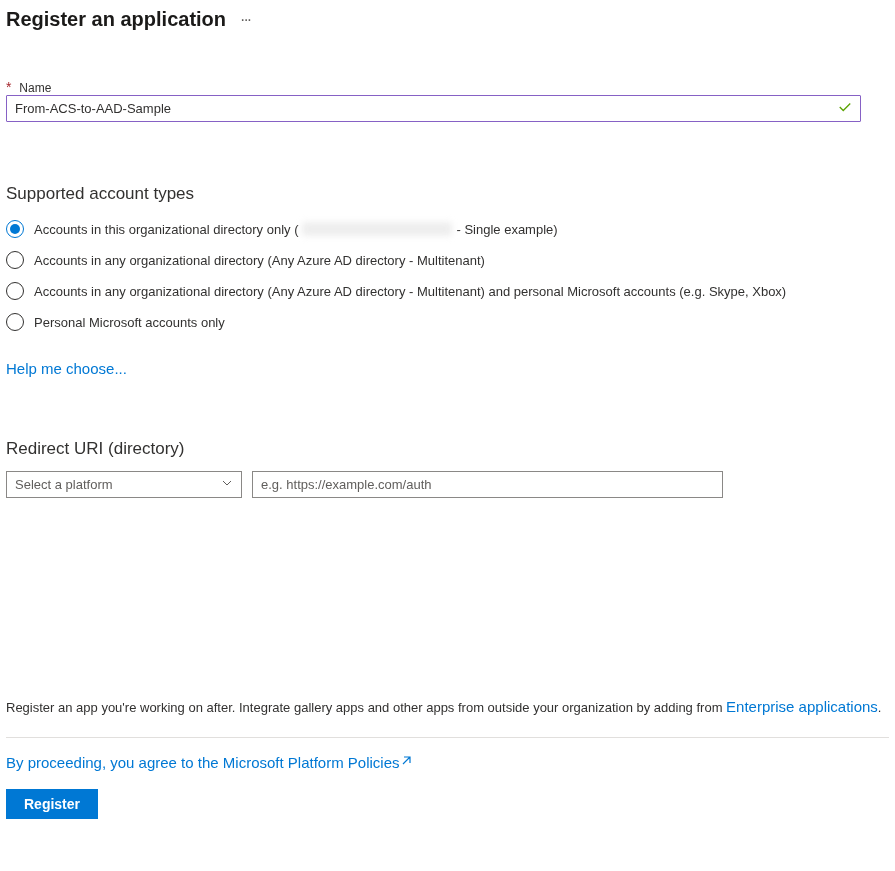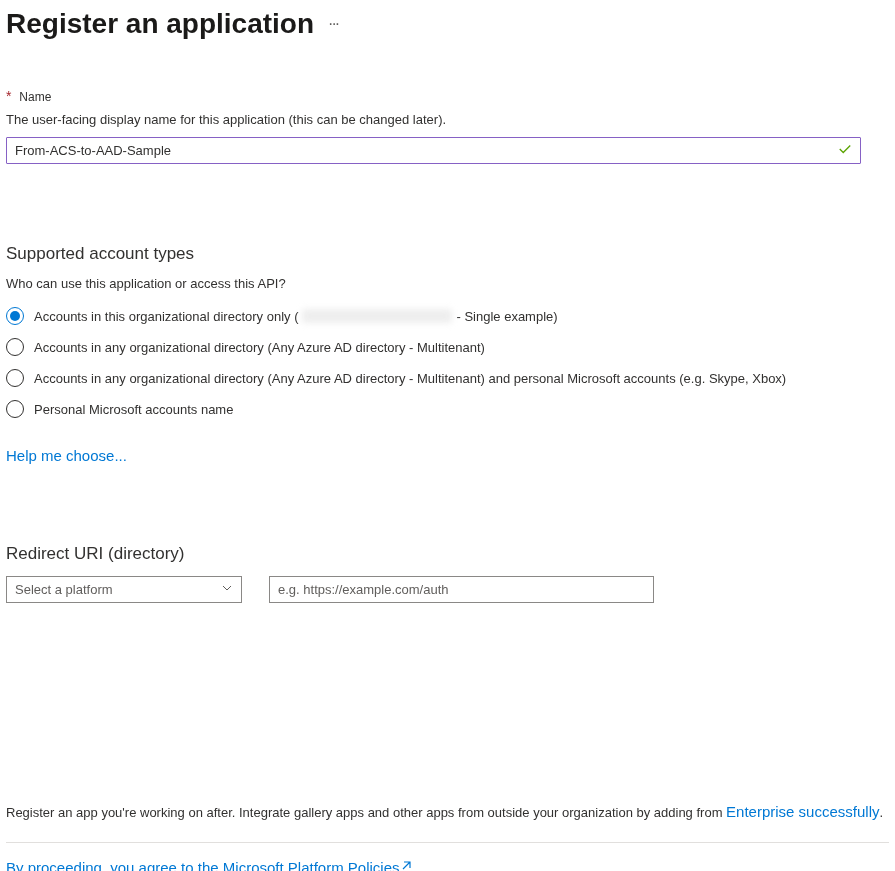--- a/index.html
+++ b/index.html
@@ -11,21 +11,21 @@
       padding: 8px 6px;
       width: 895px;
     }
     .header-row {
       display: flex;
       align-items: center;
       gap: 14px;
       margin-bottom: 48px;
     }
     .page-title {
-      font-size: 28px;
+      font-size: 20px;
       font-weight: 600;
       color: #1b1a19;
     }
     .more-icon {
       color: #605e5c;
       font-size: 16px;
       cursor: pointer;
       letter-spacing: -2px;
       display: inline-block;
     }
@@ -50,21 +50,21 @@
       border: none;
       outline: none;
       font-size: 13px;
       font-family: inherit;
       color: #323130;
     }
     .check-icon svg { width: 14px; height: 14px; }
     .section-heading {
       font-size: 17px;
       color: #323130;
-      margin-top: 80px;
+      margin-top: 62px;
       margin-bottom: 12px;
       font-weight: 400;
     }
     .radio-group { margin-top: 12px; }
     .radio-item {
       display: flex;
       align-items: center;
       gap: 10px;
       padding: 4px 0;
       margin-bottom: 5px;
@@ -95,40 +95,40 @@
     }
     .help-link, .policy-link, .enterprise-link {
       color: #0078d4;
       text-decoration: none;
       font-size: 15px;
       cursor: pointer;
     }
     .help-link { display: inline-block; margin-top: 20px; }
     .redirect-section .select-wrap {
       display: flex;
-      gap: 27px;
+      gap: 10px;
       margin-top: 8px;
     }
     .platform-select {
       border: 1px solid #8a8886;
       padding: 5px 8px;
       width: 236px;
       display: flex;
       justify-content: space-between;
       align-items: center;
       font-size: 13px;
       color: #605e5c;
       cursor: pointer;
       background: #fff;
     }
     .chevron-down { font-size: 12px; color: #605e5c; }
     .uri-input {
       border: 1px solid #8a8886;
       padding: 5px 8px;
-      width: 385px;
+      width: 471px;
       font-size: 13px;
       font-family: inherit;
       color: #323130;
       outline: none;
     }
     .uri-input::placeholder { color: #605e5c; }
     .footer-text {
       font-size: 13px;
       color: #323130;
       margin-top: 200px;
@@ -165,34 +165,32 @@
 <div class="header-row">
   <h1 class="page-title">Register an application</h1>
   <span class="more-icon">···</span>
 </div>
 
 <div>
   <div>
     <span class="required-star">*</span>
     <span class="field-label">Name</span>
   </div>
-  <div class="field-desc">The user-facing display name for this application (this can be changed later).</div>
   <div class="name-input-wrap">
     <input class="name-input" type="text" value="From-ACS-to-AAD-Sample" style="">
     <span class="check-icon">
       <svg viewBox="0 0 16 16">
           <path d="M2 8 L6 12 L14 4" stroke="#5aa300" stroke-width="1.5" fill="none"></path>
         </svg>
     </span>
   </div>
 </div>
 
 <div>
   <div class="section-heading">Supported account types</div>
-  <div class="field-desc">Who can use this application or access this API?</div>
 
   <div class="radio-group">
     <div class="radio-item">
       <div class="radio-outer selected">
           <div class="radio-inner"></div>
         </div>
       <div class="radio-label">
         <span>Accounts in this organizational directory only (</span>
         <span class="blur-span"></span>
         <span> - Single example)</span>
@@ -201,21 +199,21 @@
     <div class="radio-item">
       <div class="radio-outer"></div>
       <div class="radio-label">Accounts in any organizational directory (Any Azure AD directory - Multitenant)</div>
     </div>
     <div class="radio-item">
       <div class="radio-outer"></div>
       <div class="radio-label">Accounts in any organizational directory (Any Azure AD directory - Multitenant) and personal Microsoft accounts (e.g. Skype, Xbox)</div>
     </div>
     <div class="radio-item">
       <div class="radio-outer"></div>
-      <div class="radio-label">Personal Microsoft accounts name</div>
+      <div class="radio-label">Personal Microsoft accounts only</div>
     </div>
   </div>
 
   <a class="help-link">Help me choose...</a>
 </div>
 
 <div class="redirect-section">
   <div class="section-heading">Redirect URI (directory)</div>
   <div class="select-wrap">
     <div class="platform-select">
@@ -224,21 +222,21 @@
         <svg width="12" height="12" viewBox="0 0 12 12">
             <path d="M2 4 L6 8 L10 4" stroke="#605e5c" stroke-width="1" fill="none"></path>
           </svg>
       </span>
     </div>
     <input class="uri-input" type="text" placeholder="e.g. https://example.com/auth" style="">
   </div>
 </div>
 
 <div class="footer-text">
-  <span>Register an app you're working on after. Integrate gallery apps and other apps from outside your organization by adding from </span><a class="enterprise-link">Enterprise successfully</a><span>.</span>
+  <span>Register an app you're working on after. Integrate gallery apps and other apps from outside your organization by adding from </span><a class="enterprise-link">Enterprise applications</a><span>.</span>
 </div>
 
 <hr class="divider">
 
 <div class="policy-row">
   <a class="policy-link">By proceeding, you agree to the Microsoft Platform Policies</a>
   <span class="external-icon">
     <svg viewBox="0 0 12 12">
         <path d="M4 2 H10 V8 M10 2 L3 9" stroke="#0078d4" stroke-width="1.2" fill="none"></path>
       </svg>

